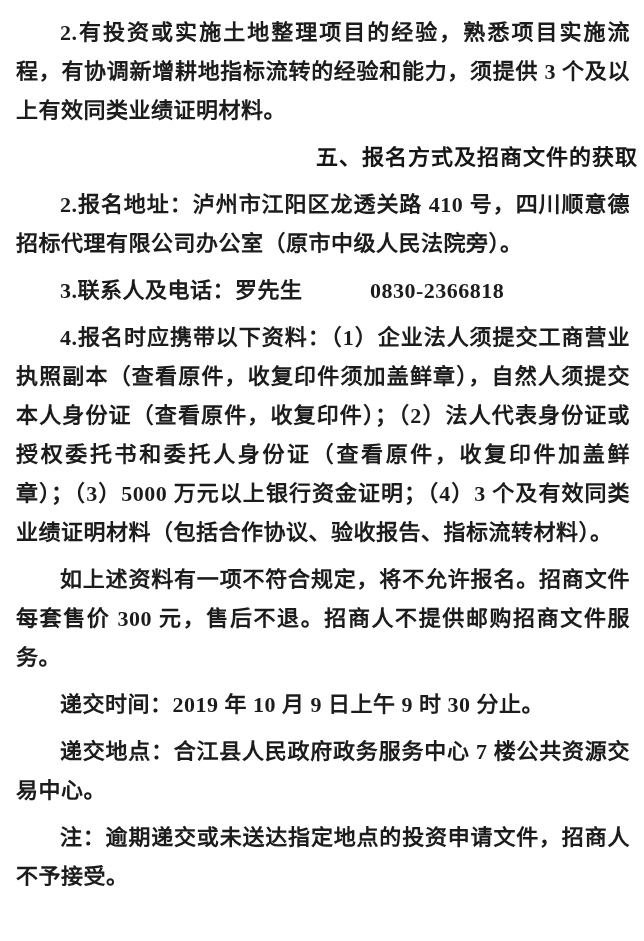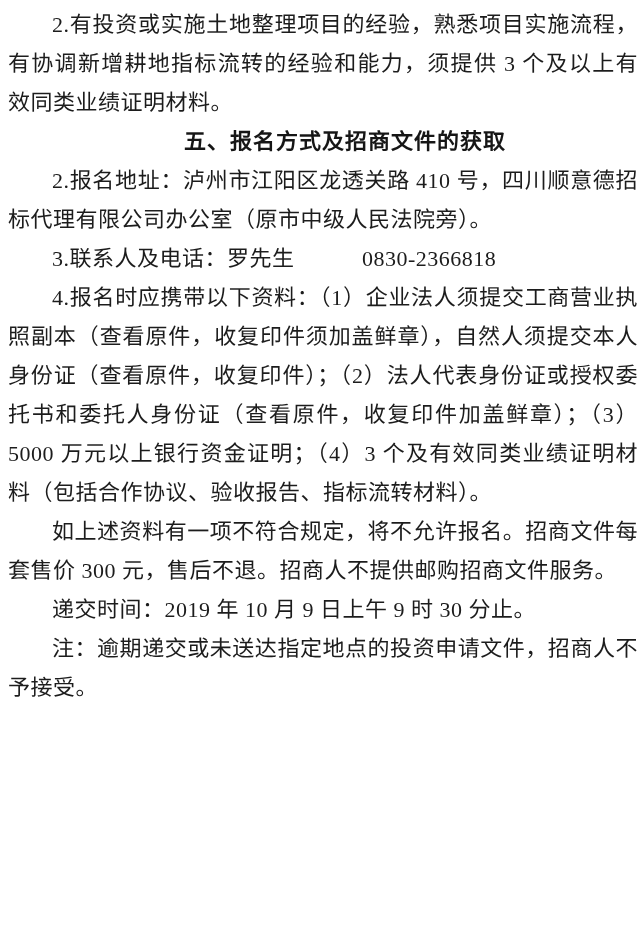--- a/index.html
+++ b/index.html
@@ -16,30 +16,30 @@
     margin: 0;
     padding: 5px 6px 0 8px;
     background: #ffffff;
     overflow: hidden;
     font-family: "Liberation Serif", "DejaVu Serif", serif;
     font-size: 22px;
     line-height: 39px;
     color: #1c1c1c;
   }
   .para {
-    margin: 0;
+    margin: 8px;
     text-indent: 2em;
     text-align: justify;
-    font-weight: normal;
+    font-weight: bold;
     letter-spacing: 0.5px;
   }
   .heading {
     margin: 0;
     text-indent: 2em;
-    text-align: center;
+    text-align: right;
     font-size: 22px;
     font-weight: bold;
     font-family: "Liberation Sans", "DejaVu Sans", sans-serif;
     letter-spacing: 1px;
     color: #161616;
   }
 </style>
 </head>
 <body>
 
@@ -53,17 +53,18 @@
 
   <p class="para">3.联系人及电话：罗先生　　　0830-2366818</p>
 
   <p class="para">4.报名时应携带以下资料：（1）企业法人须提交工商营业执照副本（查看原件，收复印件须加盖鲜章），自然人须提交本人身份证（查看原件，收复印件）；（2）法人代表身份证或授权委托书和委托人身份证（查看原件，收复印件加盖鲜章）；（3）5000 万元以上银行资金证明；（4）3 个及有效同类业绩证明材料（包括合作协议、验收报告、指标流转材料）。</p>
 
   <p class="para">如上述资料有一项不符合规定，将不允许报名。招商文件每套售价 300 元，售后不退。招商人不提供邮购招商文件服务。</p>
 
 
   <p class="para">递交时间：2019 年 10 月 9 日上午 9 时 30 分止。</p>
 
+  <p class="para">递交地点：合江县人民政府政务服务中心 7 楼公共资源交易中心。</p>
 
   <p class="para">注：逾期递交或未送达指定地点的投资申请文件，招商人不予接受。</p>
 
 
 </div>
 
 </body></html>

